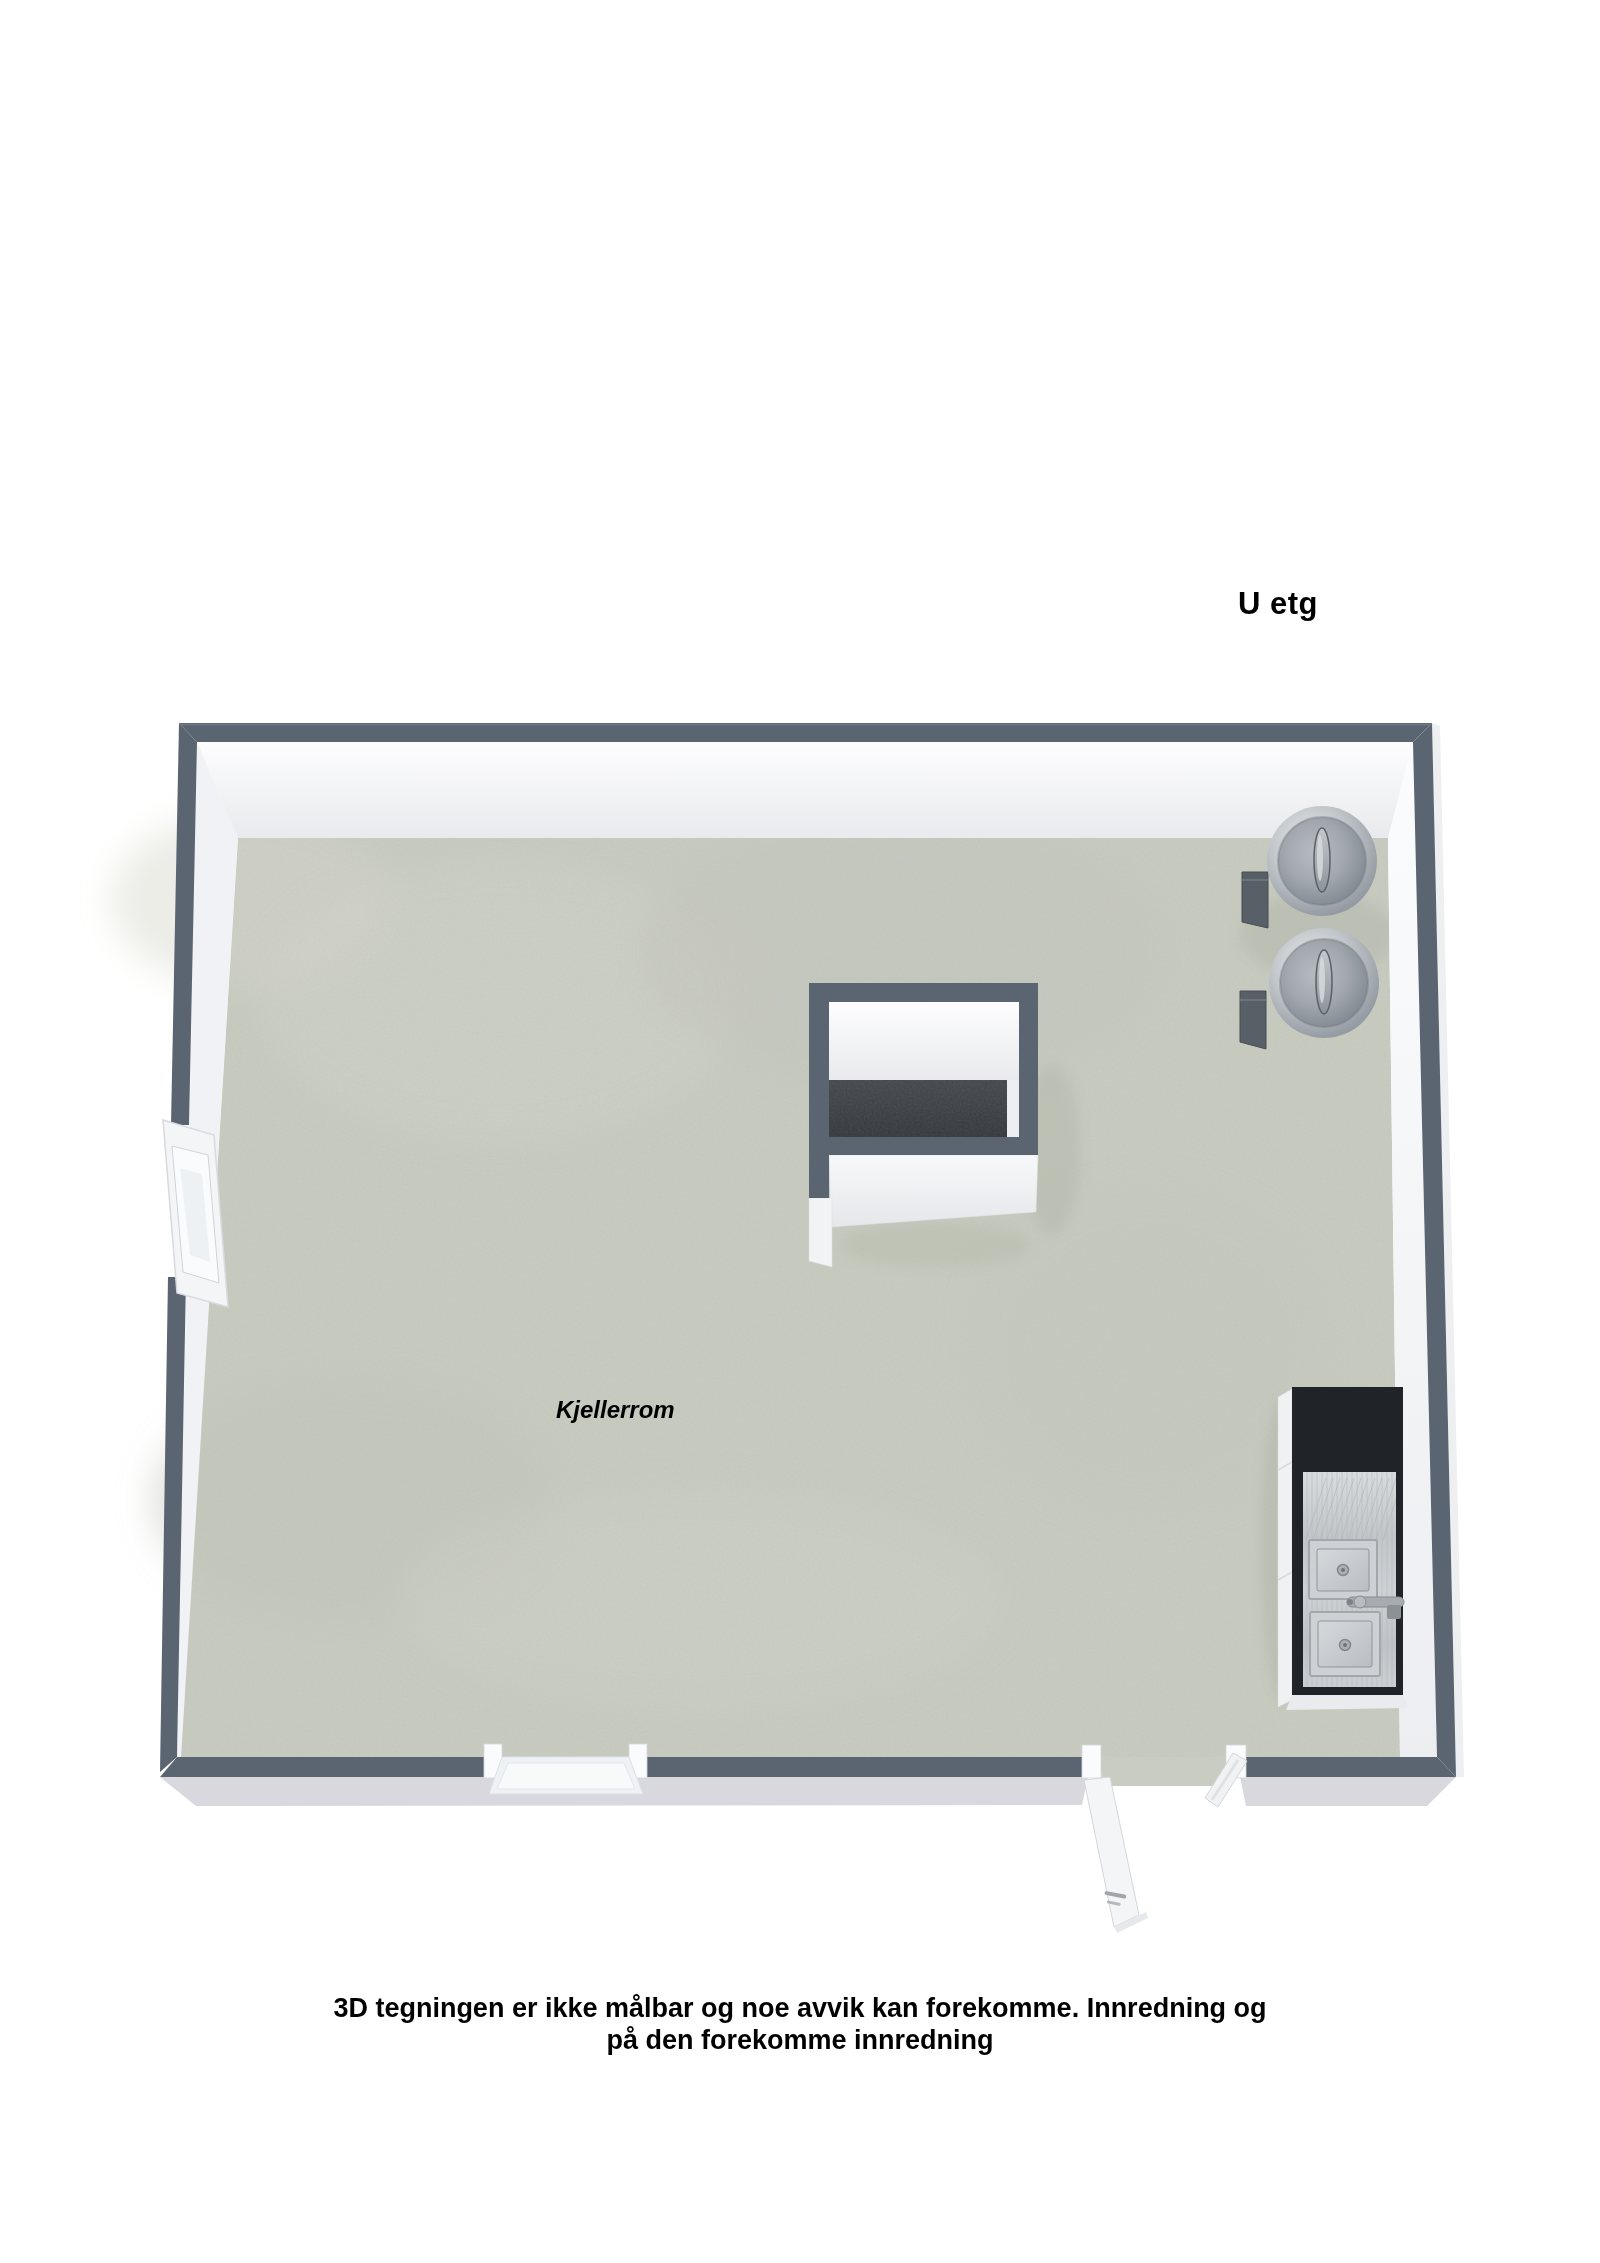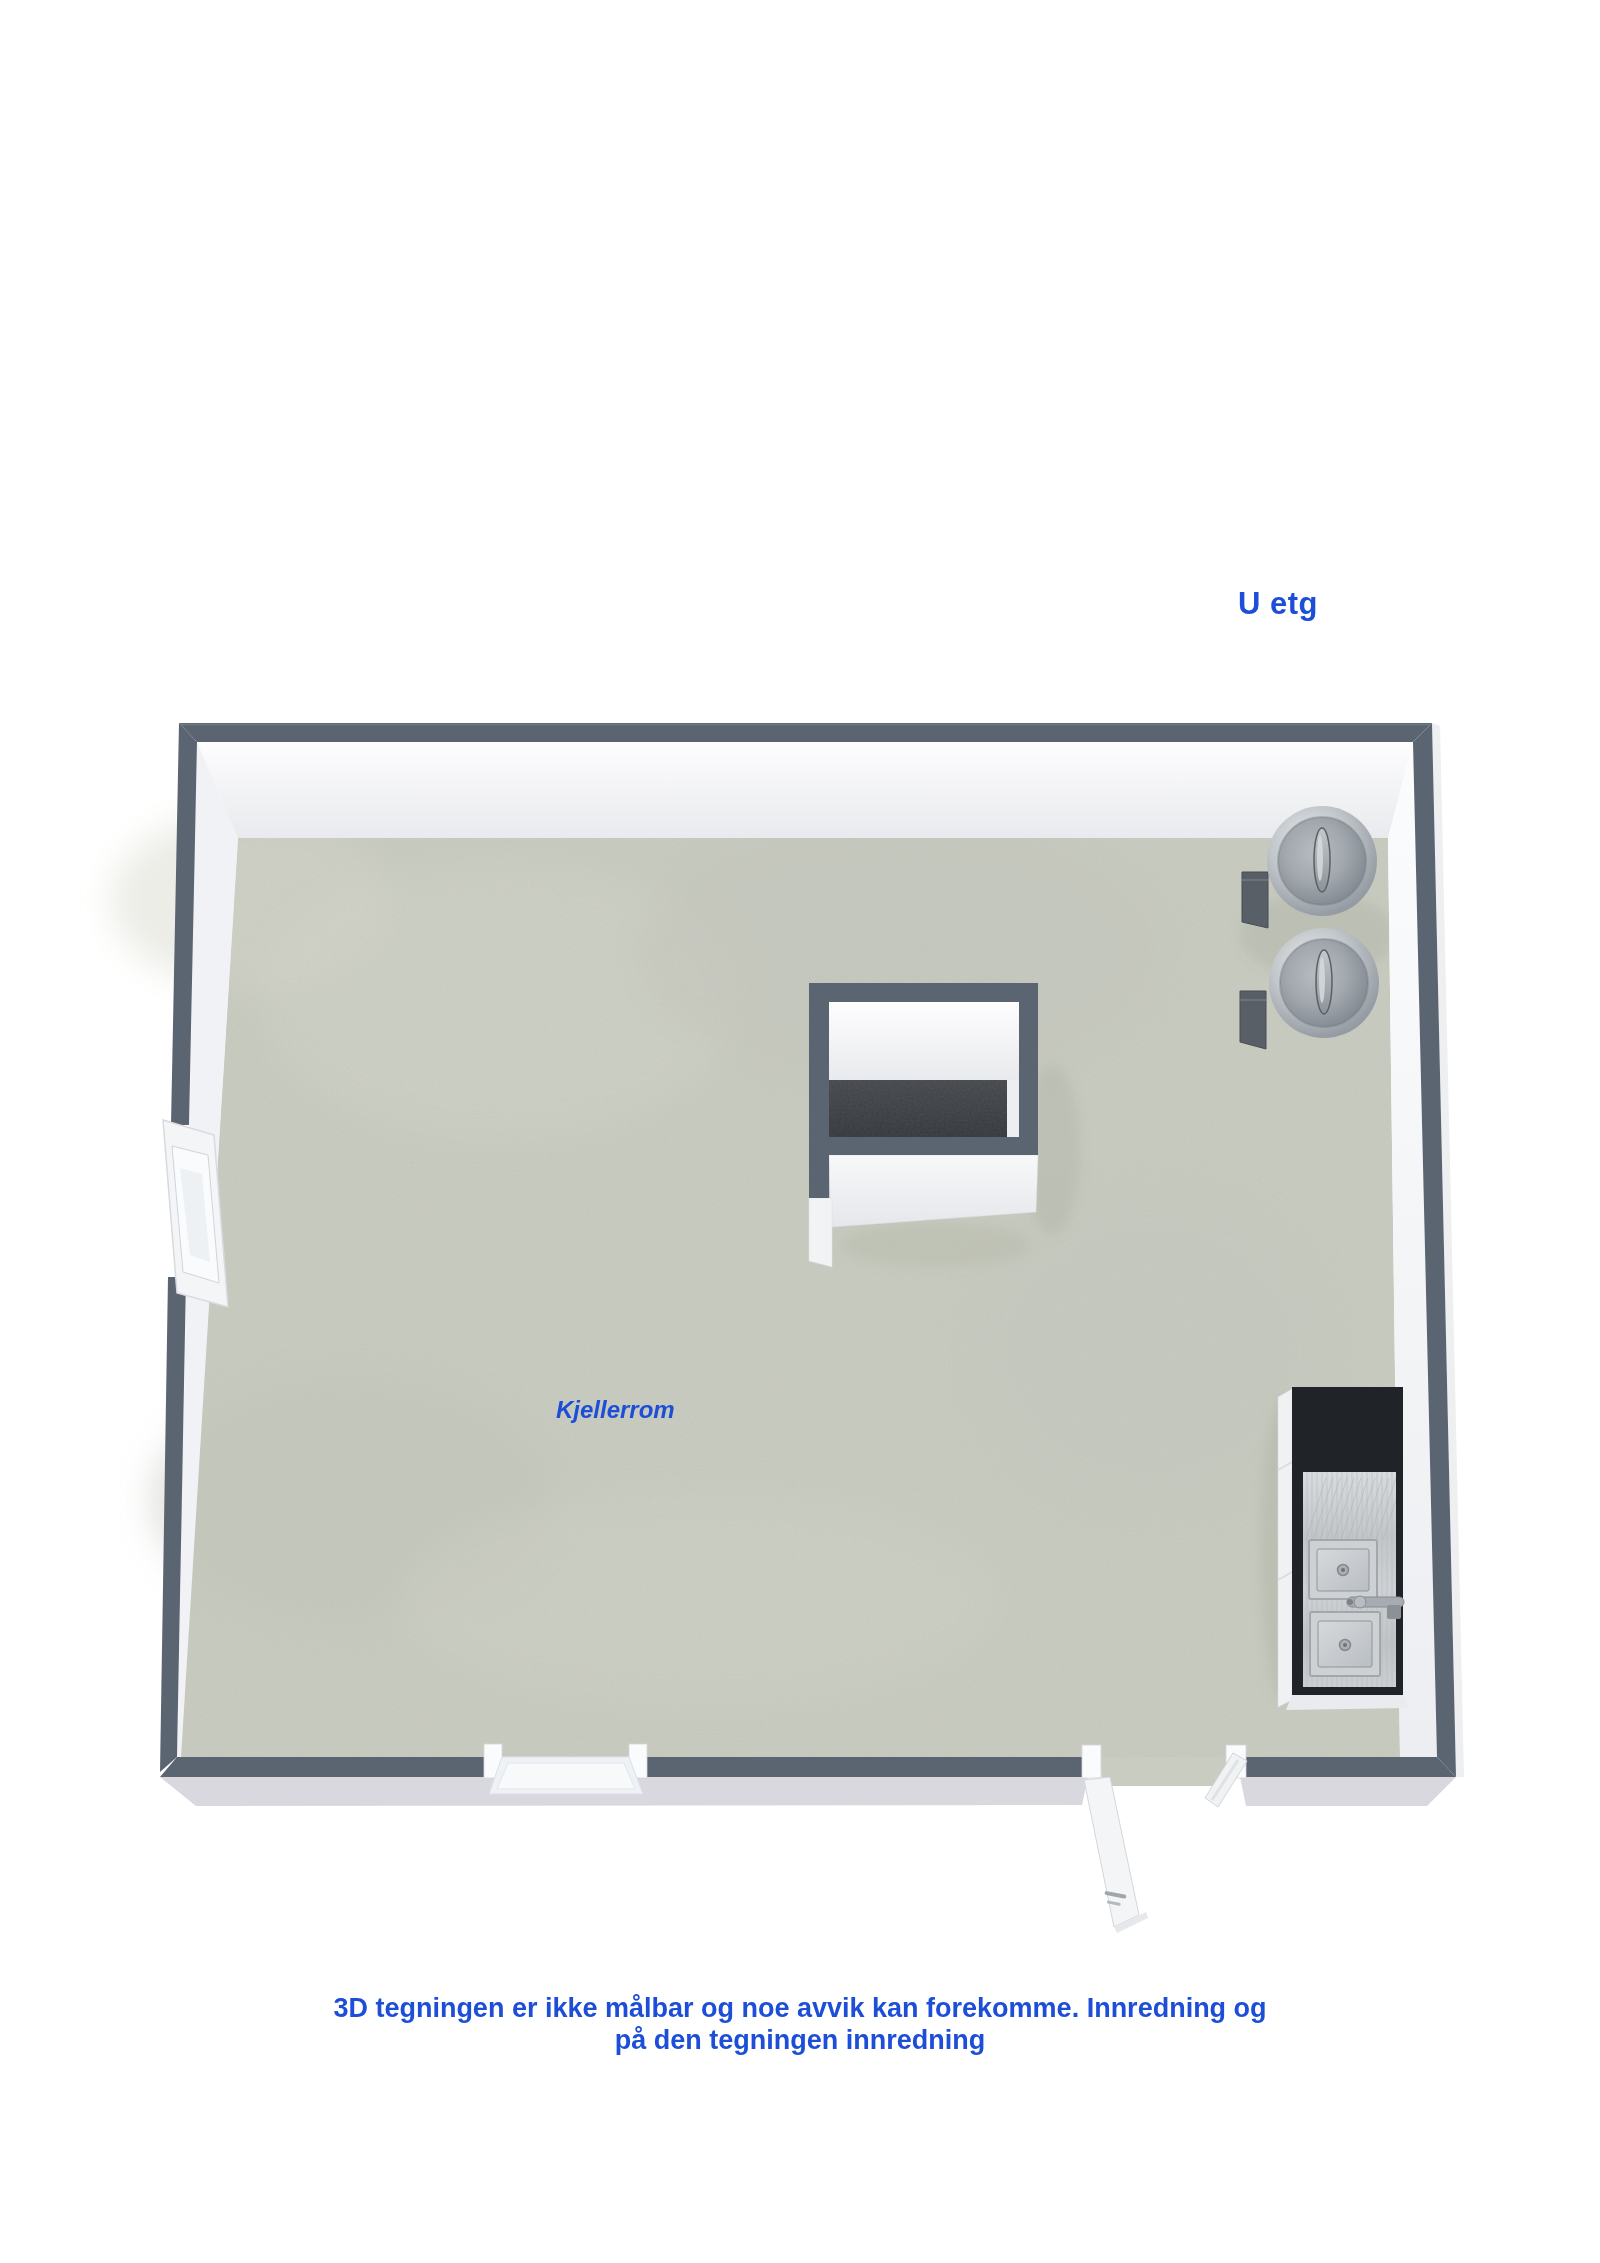--- a/index.html
+++ b/index.html
@@ -10,21 +10,21 @@
     --floor:#c9ccc1;
     --stair-pit:#3a3d43;
     --counter:#202327;
     --stainless:#c6cacd;
   }
   #plan-svg{position:absolute;left:0;top:0;}
   .wall{fill:var(--wall);}
   .floor-base{fill:var(--floor);}
   .pit{fill:var(--stair-pit);}
   .counter{fill:var(--counter);}
-  .txt{position:absolute;color:#1d4ed8;font-weight:bold;white-space:nowrap;}
+  .txt{position:absolute;color:#000000;font-weight:bold;white-space:nowrap;}
   .lvl{left:1238px;top:586px;font-size:31px;letter-spacing:0.5px;}
   .room{left:556px;top:1396px;font-size:24px;font-style:italic;}
   .disc{left:0;top:1992px;width:1600px;text-align:center;font-size:27px;
         line-height:32px;white-space:normal;}
 </style>
 </head>
 <body>
 
 <div>
 
@@ -244,16 +244,16 @@
     </g>
   </g>
 </svg>
 
 <div class="txt lvl">U etg</div>
 
 <div class="txt room">Kjellerrom</div>
 
 <div class="txt disc">
   <div>3D tegningen er ikke målbar og noe avvik kan forekomme. Innredning og</div>
-  <div>på den tegningen innredning</div>
+  <div>på den forekomme innredning</div>
 </div>
 
 </div>
 
 </body></html>

